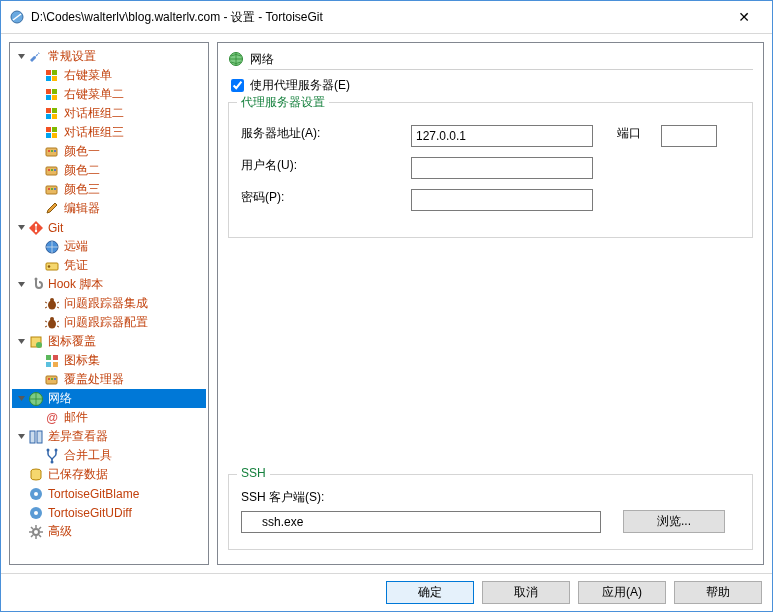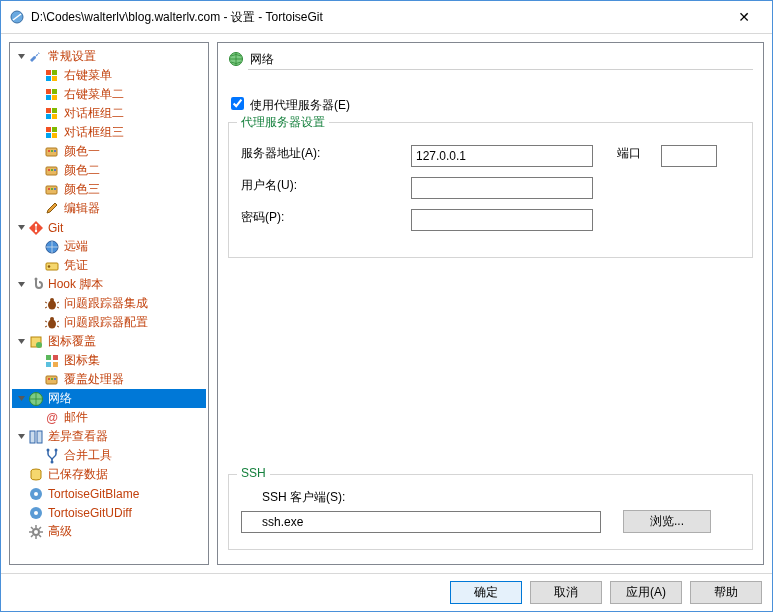--- a/index.html
+++ b/index.html
@@ -14,35 +14,35 @@
 .tree-item .exp { width: 14px; text-align: center; color: #555; font-size: 10px; display:inline-flex; align-items:center; justify-content:center; }
 .tree-item .ico { width: 16px; height: 16px; display: inline-flex; align-items: center; justify-content: center; margin-right: 4px; }
 .tree-item .lbl { color: #c2410c; }
 .tree-item.sel { background: #0078d7; }
 .tree-item.sel .lbl { color: #fff; }
 .tree-item.d0 { padding-left: 2px; }
 .tree-item.d1 { padding-left: 18px; }
 .main-panel { flex: 1; border: 1px solid #828790; background: #fff; padding: 6px 10px 10px 10px; display: flex; flex-direction: column; position: relative; }
 .page-head { display: flex; align-items: center; gap: 6px; height: 20px; margin-bottom: 8px; }
 .page-head-sep { height:1px; background:#d0d0d0; position:absolute; top:26px; left:30px; right:10px; }
-.chk { display: flex; gap: 6px; margin: 20px 0 8px 3px; }
+.chk { display: flex; align-items: center; gap: 6px; margin: 0 0 8px 3px; }
 .chk input { width:13px; height:13px; }
 .group { border: 1px solid #d5d5d5; margin: 0 0 12px 0; padding: 14px 12px 16px 12px; position: relative; }
 .group .legend { position: absolute; top: -9px; left: 8px; background: #fff; padding: 0 4px; color: #15803d; }
 .row { display: flex; align-items: flex-start; height: 24px; margin: 8px 0; }
 .row .lab { width: 170px; }
 .row input[type=text], .row input[type=password] { height: 22px; border: 1px solid #7a7a7a; padding: 0 4px; background:#fff; }
 .row .main-in { width: 182px; }
 .row .port-lab { margin-left: 24px; margin-right: 20px; }
 .row .port-in { width: 56px; text-align: center; background: #0078d7; color: #fff; border:1px solid #005499; }
 .ssh-client { width: 360px; height: 22px; border:1px solid #7a7a7a; padding:0 20px; }
-.browse-btn { width: 88px; height: 23px; margin-left: 22px; background:#e1e1e1; border:1px solid #adadad; }
+.browse-btn { width: 102px; height: 23px; margin-left: 22px; background:#e1e1e1; border:1px solid #adadad; }
 .spacer { flex:1; }
 .btn-bar { height: 38px; border-top: 1px solid #d8d8d8; display: flex; align-items: center; justify-content: flex-end; padding: 0 10px; gap: 8px; }
-.btn-bar button { width: 72px; height: 23px; background: #e1e1e1; border: 1px solid #adadad; }
+.btn-bar button { width: 88px; height: 23px; background: #e1e1e1; border: 1px solid #adadad; }
 .btn-bar button.default { border: 1px solid #0078d7; background:#e5f1fb; }
 svg { display:block; }
 </style>
 </head>
 <body>
 
 <div class="titlebar">
   <span class="icon">
     <svg width="16" height="16">
         <circle cx="8" cy="8" r="6" fill="#6aa9e0" stroke="#3a6fa5"></circle>
@@ -394,21 +394,21 @@
       <div class="row">
         <span class="lab">密码(P):</span>
         <input type="password" class="main-in" value="" style="">
       </div>
     </div>
 
     <div class="spacer"></div>
 
     <div class="group" style="margin-bottom:4px;">
       <span class="legend">SSH</span>
-      <div style="margin-bottom:4px;margin-left:21px;">SSH 客户端(S):</div>
+      <div style="margin-bottom:4px;">SSH 客户端(S):</div>
       <div style="display:flex;align-items:center;">
         <input type="text" class="ssh-client" value="ssh.exe" style="">
         <button class="browse-btn">浏览...</button>
       </div>
     </div>
   </div>
 </div>
 
 <div class="btn-bar">
   <button class="default">确定</button>

